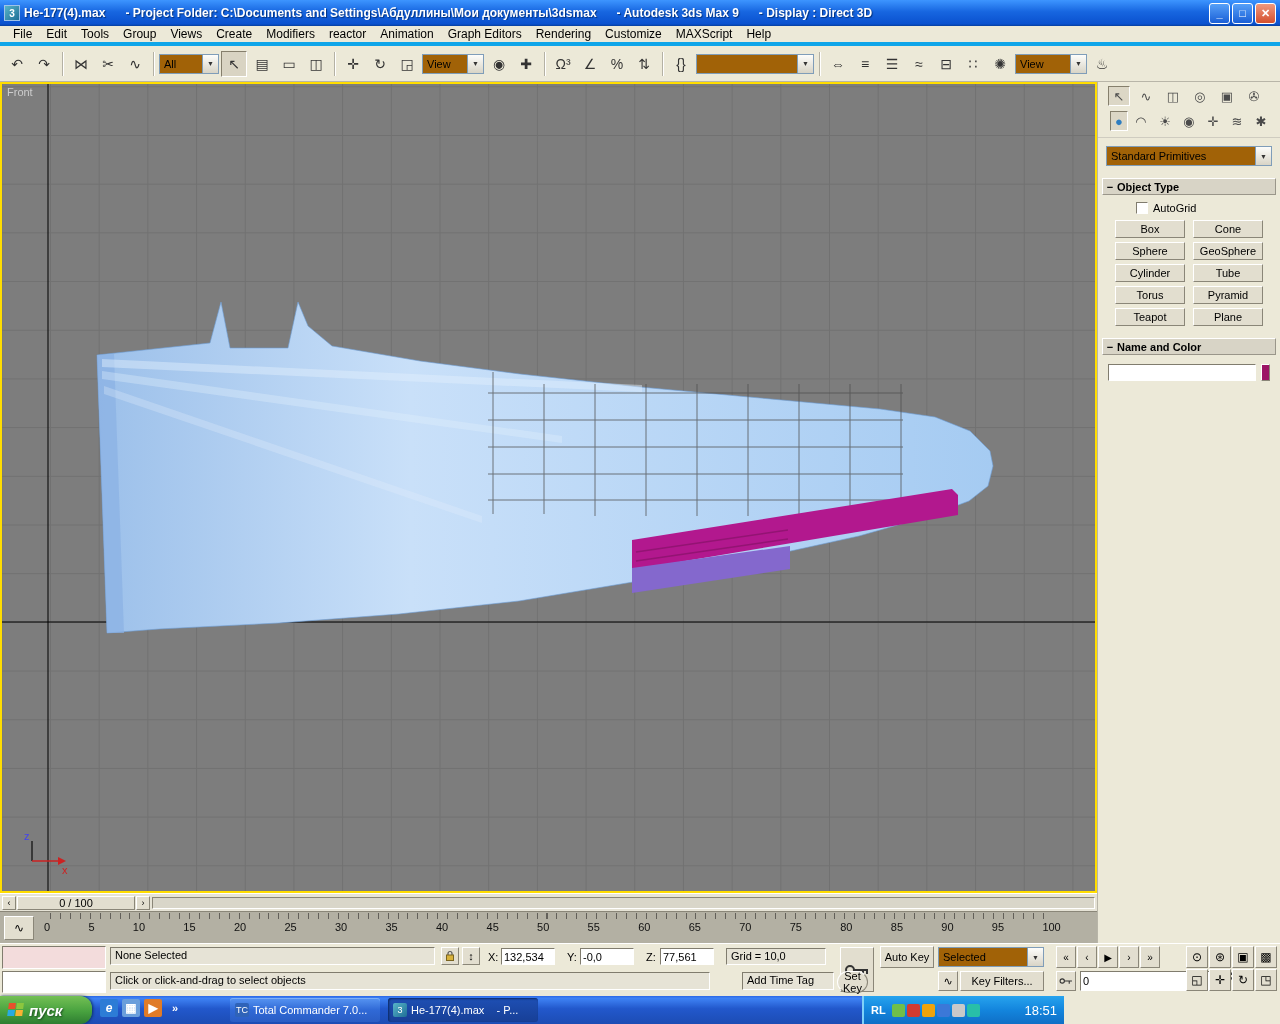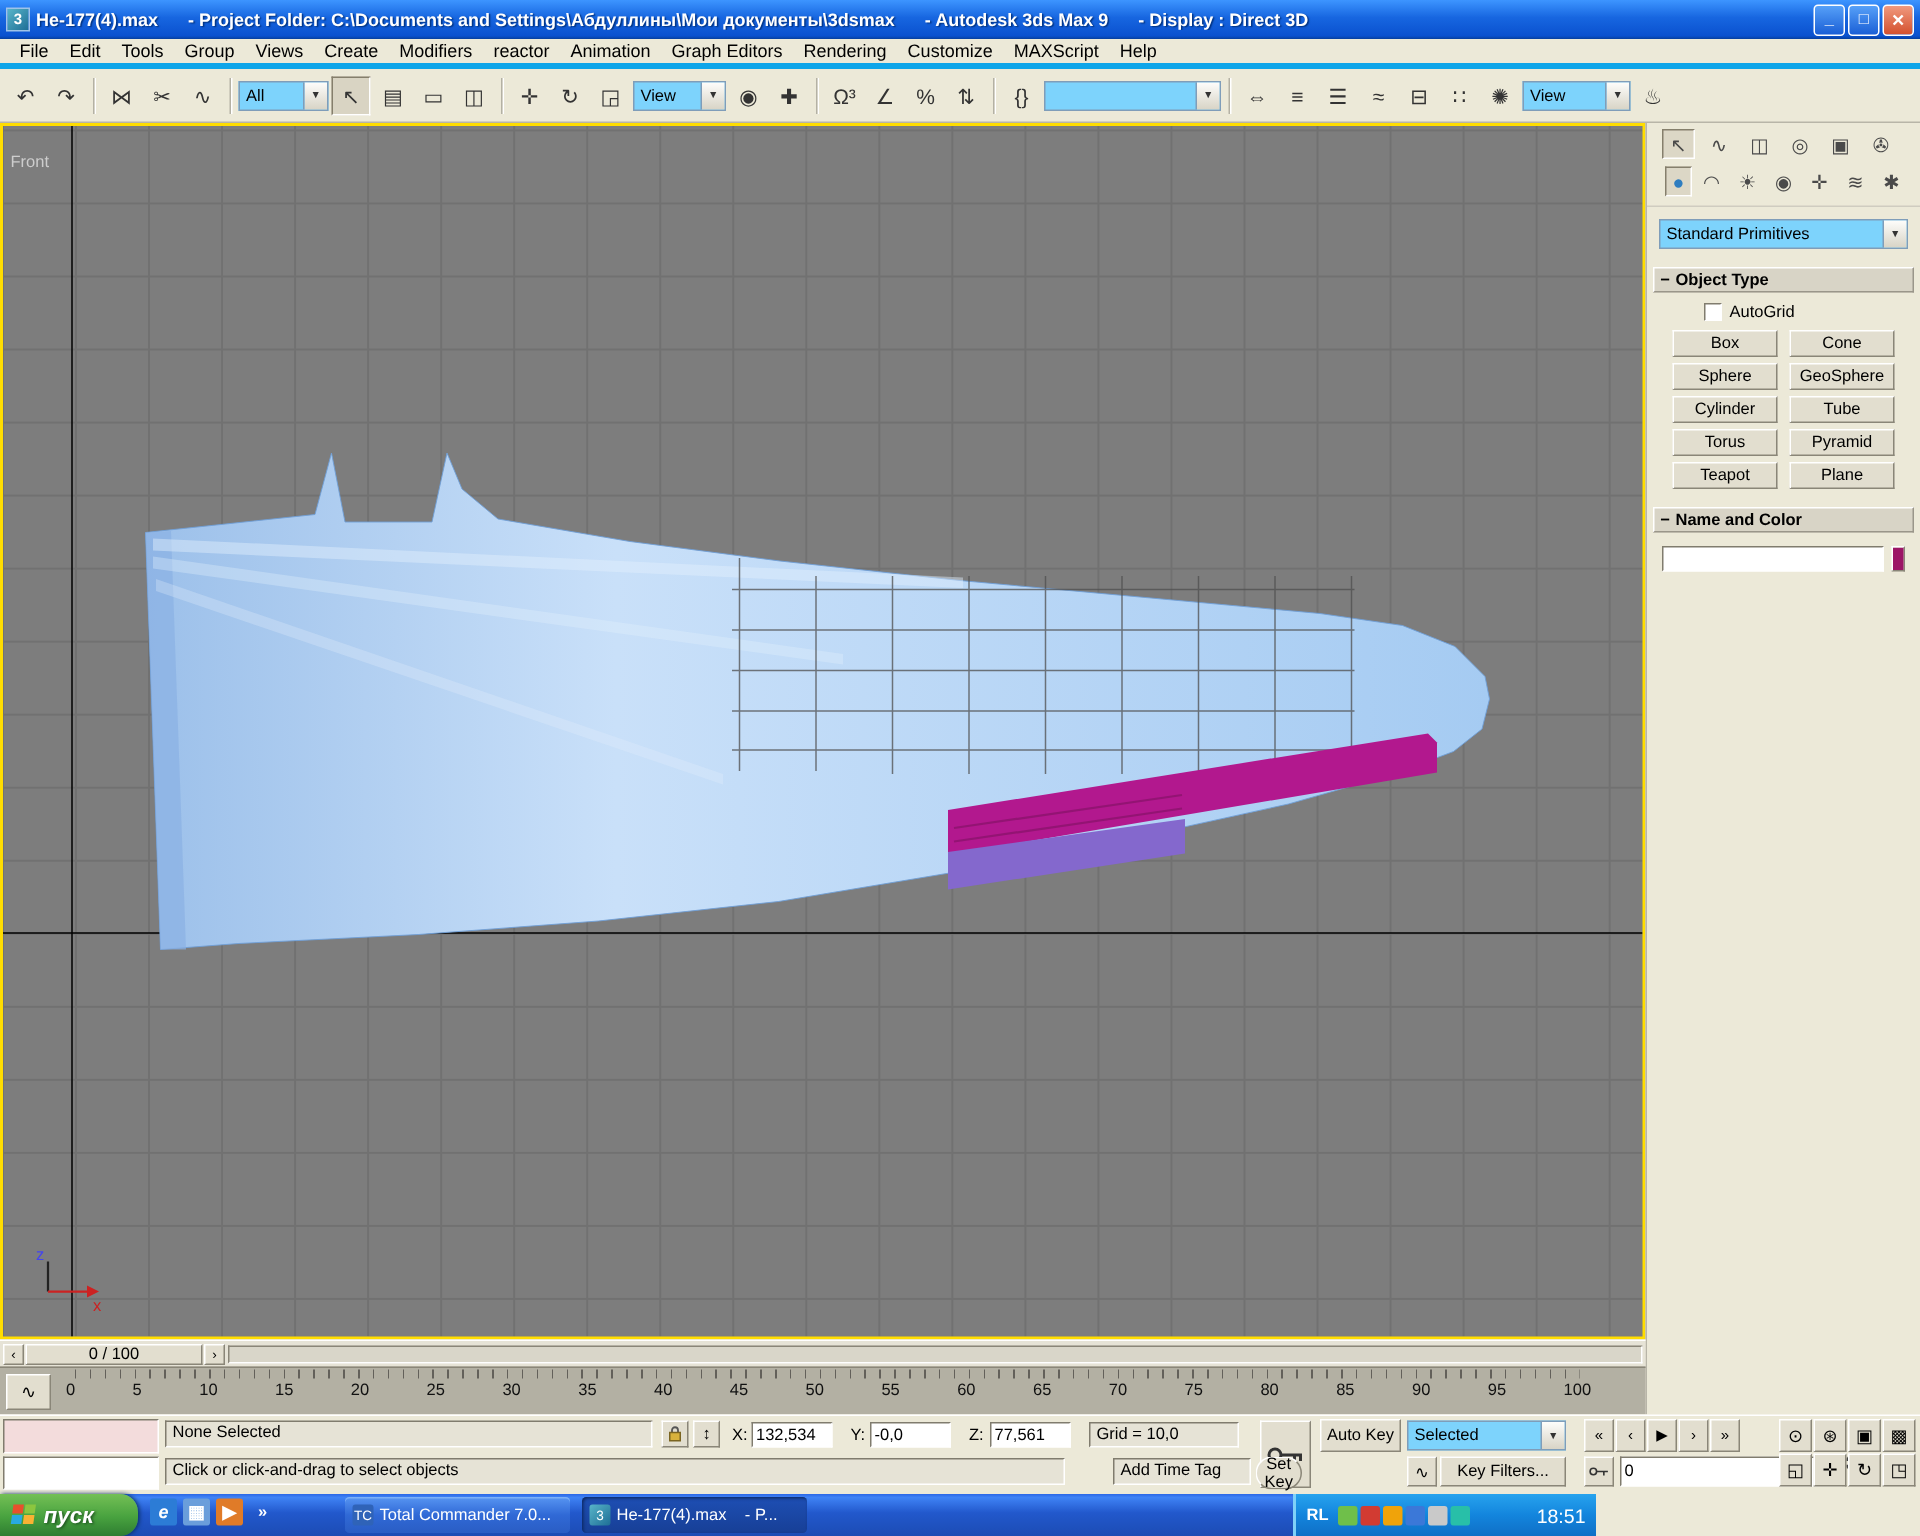--- a/index.html
+++ b/index.html
@@ -28,32 +28,32 @@
   .menu-item { padding:2px 7px; white-space:nowrap; }
 
   
   .toolbar { position:absolute; top:46px; left:0; width:1280px; height:36px; background:#ece9d8;
     border-bottom:1px solid #b8b5a8; display:flex; align-items:center; padding:0 4px; gap:2px; }
   .tgroup { display:flex; gap:1px; }
   .tb { width:26px; height:26px; font-size:14px; color:#333; display:flex; align-items:center; justify-content:center;
     background:#ece9d8; border:1px solid #ece9d8; white-space:nowrap; }
   .tb.active { background:#d9d4c3; border:1px solid; border-color:#857f6c #fff #fff #857f6c; }
   .sep { width:1px; height:24px; background:#b4b1a4; margin:0 3px; box-shadow:1px 0 0 #fff; }
-  .dd { height:20px; background:#7dd3fc; border:1px solid #7f9db9; display:flex; align-items:center; font-size:11px; }
+  .dd { height:20px; background:#a16207; border:1px solid #7f9db9; display:flex; align-items:center; font-size:11px; }
   .dd-val { padding:0 4px; flex:1; overflow:hidden; white-space:nowrap; }
   .dd-arrow { width:16px; height:100%; border-left:1px solid #7f9db9; font-size:7px;
     background:linear-gradient(#fdfdfb,#d8d4c6); display:flex; align-items:center; justify-content:center; color:#333; }
   .dd-filter { width:60px; } .dd-coord { width:62px; } .dd-sets { width:118px; } .dd-render { width:72px; }
 
   
   .viewport { position:absolute; top:82px; left:0; width:1097px; height:811px; border:2px solid #ffdd00;
     background-color:#7d7d7d;
     background-image:linear-gradient(to right,#717171 1px,transparent 1px),linear-gradient(to bottom,#717171 1px,transparent 1px);
     background-size:48.7px 48.7px; background-position:-0.7px 2.3px; }
-  .vp-label { position:absolute; top:18px; left:5px; color:#cdcdcd; font-size:11px; z-index:3; }
+  .vp-label { position:absolute; top:2px; left:5px; color:#cdcdcd; font-size:11px; z-index:3; }
   .viewport svg { position:absolute; top:0; left:0; }
 
   
   .cpanel { position:absolute; top:82px; left:1097px; width:183px; height:861px; background:#ece9d8;
     border-left:1px solid #b8b5a8; font-size:11px; }
   .cp-tabs1 { display:flex; gap:5px; padding:4px 8px 2px 10px; }
   .cp-tabs2 { display:flex; gap:2px; padding:3px 8px 6px 12px; border-bottom:1px solid #cfccc0; }
   .cp-tab { width:22px; height:20px; font-size:13px; color:#4a4a4a; display:flex; align-items:center; justify-content:center; }
   .cp-tab.active { background:#dcd7c6; border:1px solid; border-color:#857f6c #fff #fff #857f6c; }
   .cp-dd { margin:8px 8px 0; }

